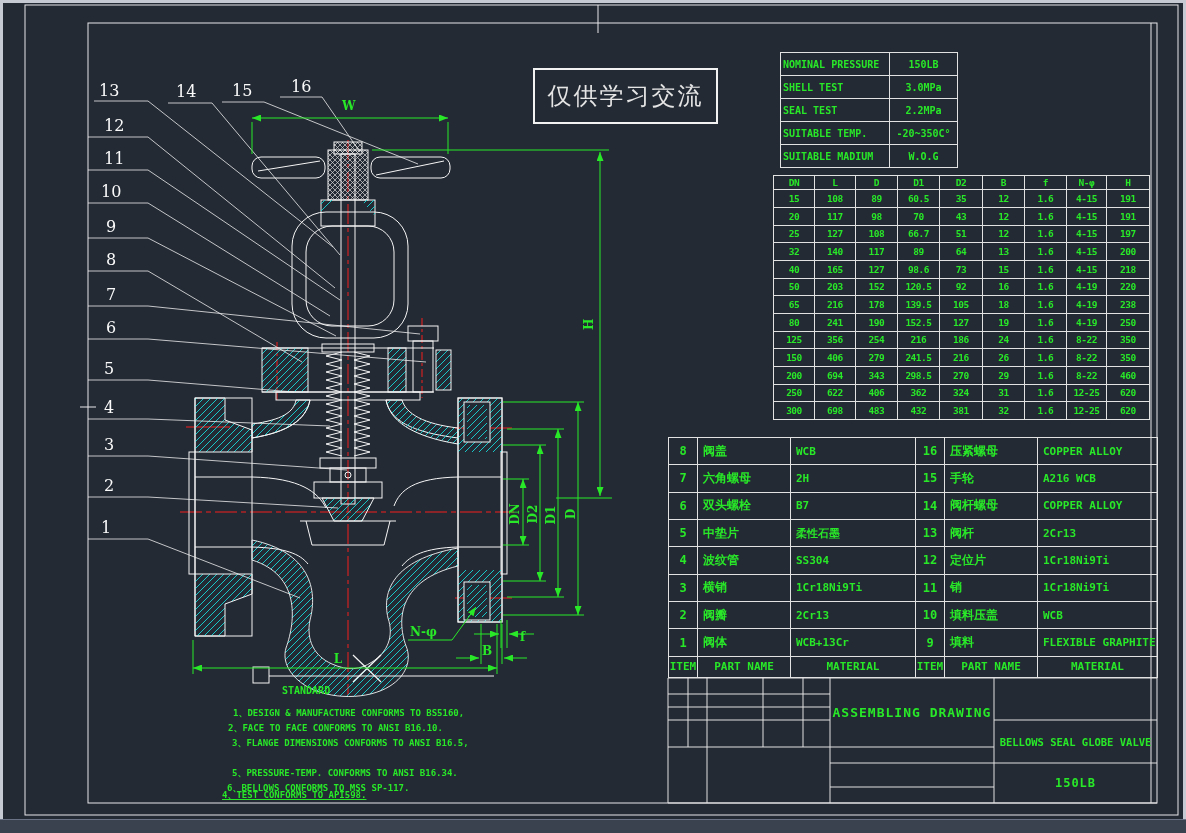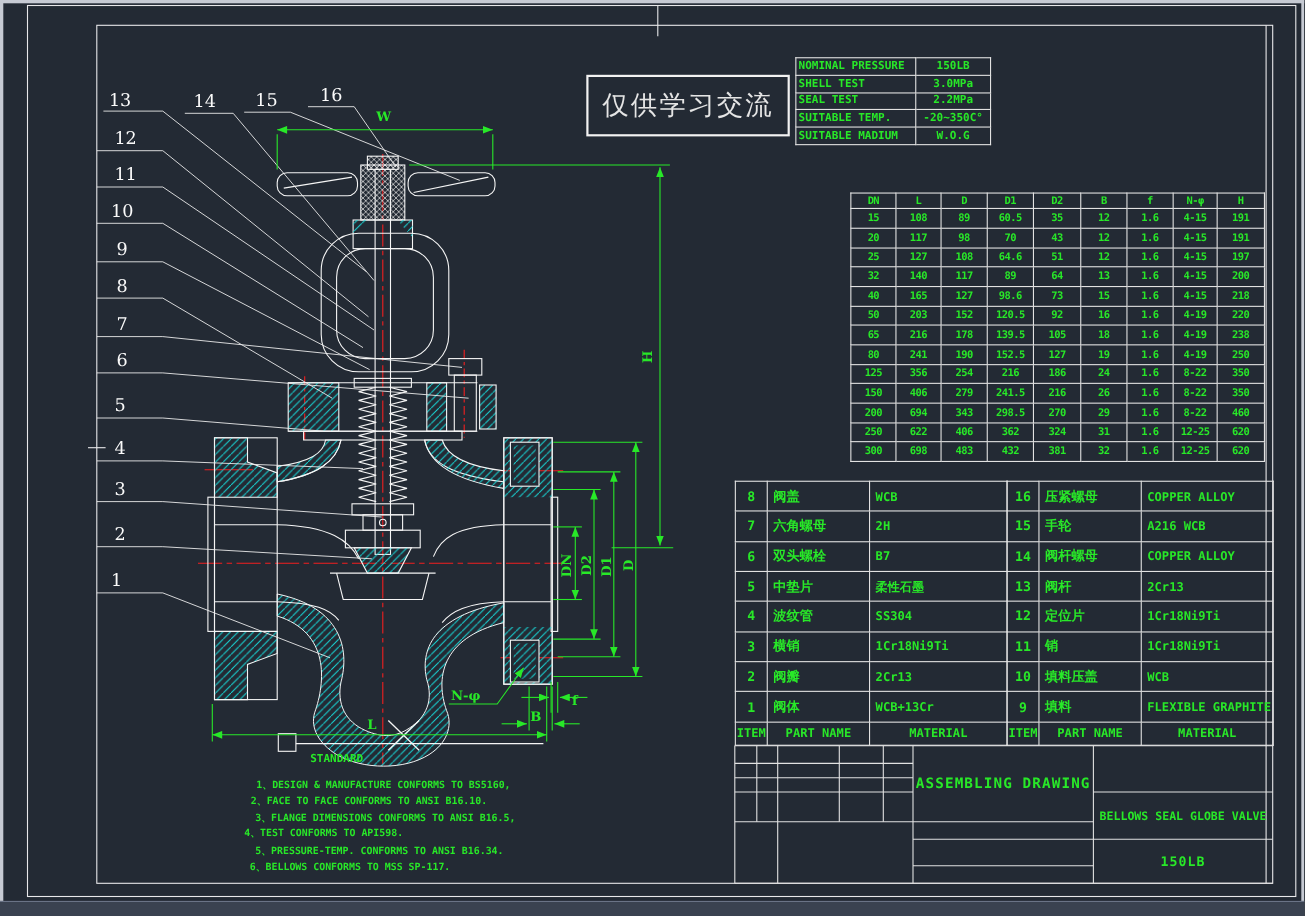--- a/index.html
+++ b/index.html
@@ -4,21 +4,21 @@
 <style>
   html,body{margin:0;padding:0;background:#10141a;}
   #canvas{position:relative;width:1186px;height:833px;background:#232a34;overflow:hidden;
           font-family:"DejaVu Sans Mono", monospace;}
   .edge{position:absolute;background:#c6cad3;}
   #bottom-strip{position:absolute;left:0;bottom:0;width:1186px;height:13px;background:#3a4250;border-top:1px solid #6a7386;}
   svg{position:absolute;left:0;top:0;}
   
   table{position:absolute;border-collapse:collapse;table-layout:fixed;}
   td{border:1px solid #e2e2e2;color:#28e828;font-weight:bold;overflow:hidden;white-space:nowrap;padding:0;}
-  #spec-table{left:723px;top:52px;width:178px;height:80px;font-size:10px;}
+  #spec-table{left:780px;top:52px;width:178px;height:116px;font-size:10px;}
   #spec-table td:first-child{width:106px;padding-left:2px;}
   #spec-table td:last-child{text-align:center;}
   #dim-table{left:773px;top:175px;width:377px;height:245px;font-size:9.5px;letter-spacing:-0.5px;}
   #dim-table td{text-align:center;height:15px;}
   #dim-table .th td{height:12px;}
   .parts{height:241px;font-size:12px;}
   #parts-left{left:668px;top:437px;width:247px;}
   #parts-right{left:915px;top:437px;width:242px;}
   .parts td:nth-child(1){text-align:center;font-size:12px;}
   .parts td:nth-child(2){padding-left:5px;}
@@ -378,21 +378,21 @@
           <td>43</td>
           <td>12</td>
           <td>1.6</td>
           <td>4-15</td>
           <td>191</td>
         </tr>
         <tr>
           <td>25</td>
           <td>127</td>
           <td>108</td>
-          <td>64.6</td>
+          <td>66.7</td>
           <td>51</td>
           <td>12</td>
           <td>1.6</td>
           <td>4-15</td>
           <td>197</td>
         </tr>
         <tr>
           <td>32</td>
           <td>140</td>
           <td>117</td>
@@ -620,21 +620,21 @@
   </table>
 
   <div id="tb-product" class="tb-text">BELLOWS SEAL GLOBE VALVE</div>
   <div id="tb-assembling" class="tb-text">ASSEMBLING DRAWING</div>
   <div id="tb-class" class="tb-text">150LB</div>
 
   <div id="note-title" class="note">STANDARD</div>
   <div class="note" style="left:233px;top:707px;">1、DESIGN &amp; MANUFACTURE CONFORMS TO BS5160,</div>
   <div class="note" style="left:228px;top:722px;">2、FACE TO FACE CONFORMS TO ANSI B16.10.</div>
   <div class="note" style="left:232px;top:737px;">3、FLANGE DIMENSIONS CONFORMS TO ANSI B16.5,</div>
-  <div class="note" style="left:222px;top:751px;">4、TEST CONFORMS TO API598.</div>
+  <div class="note" style="left:222px;top:789px;text-decoration:underline;">4、TEST CONFORMS TO API598.</div>
   <div class="note" style="left:232px;top:767px;">5、PRESSURE-TEMP. CONFORMS TO ANSI B16.34.</div>
   <div class="note" style="left:227px;top:782px;">6、BELLOWS CONFORMS TO MSS SP-117.</div>
 
   <div class="edge" style="left:0;top:0;width:1186px;height:3px;"></div>
   <div class="edge" style="left:0;top:0;width:3px;height:833px;"></div>
   <div class="edge" style="left:1183px;top:0;width:3px;height:833px;"></div>
   <div id="bottom-strip"></div>
 </div>
 
 </body></html>

